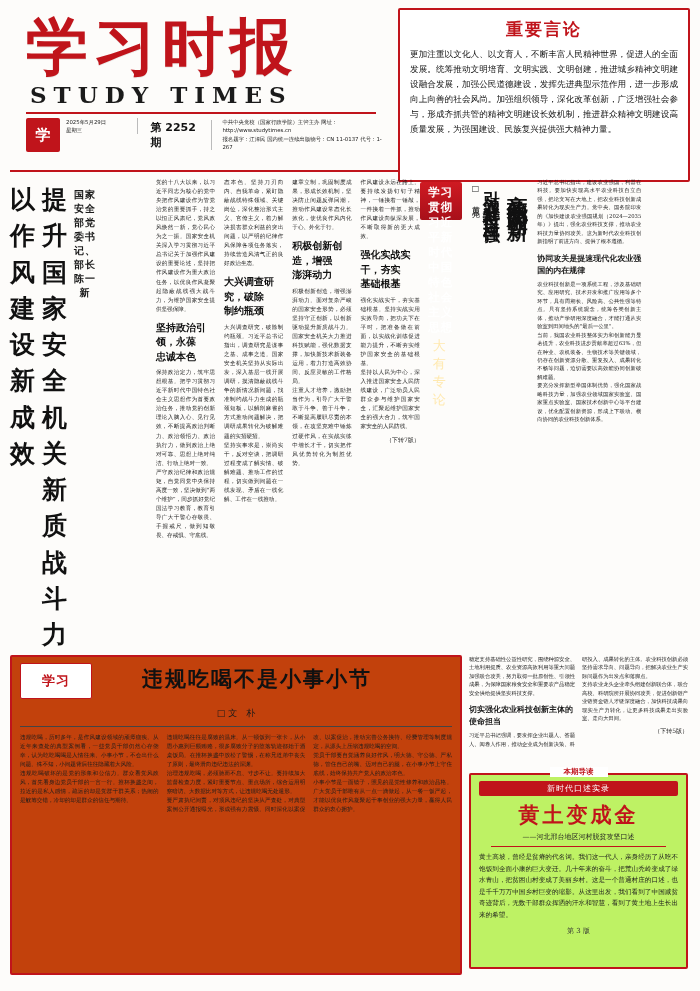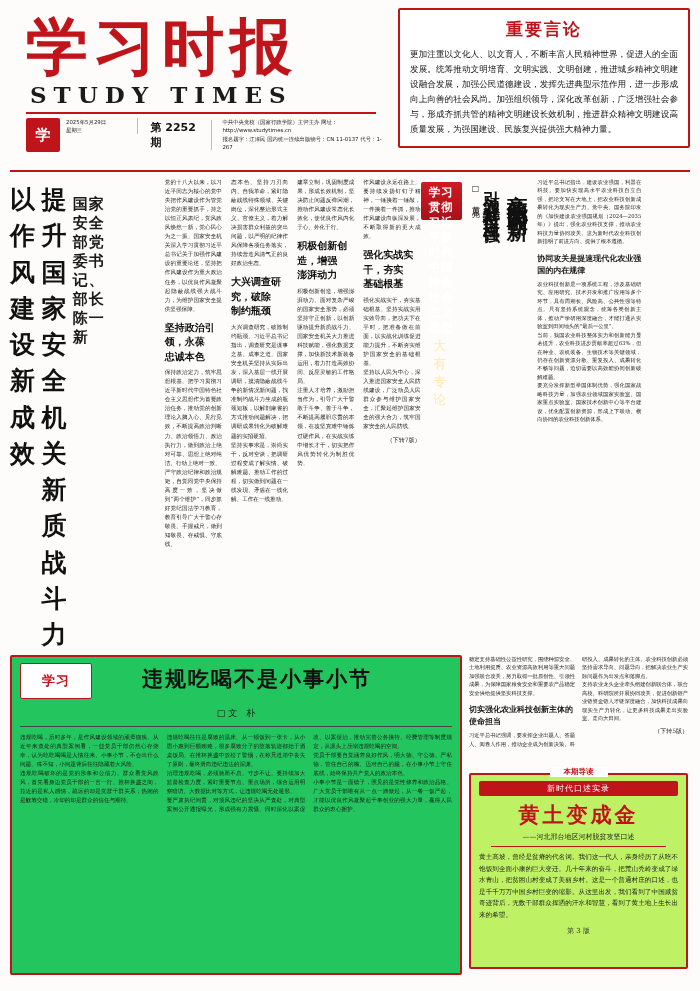--- a/index.html
+++ b/index.html
@@ -41,21 +41,21 @@
     display:flex;align-items:center;justify-content:center;
     font-size:15px;font-weight:700;border-radius:2px;
   }
   .mast-dateblk{font-size:5.4px;line-height:1.5;color:#222;width:74px;border-right:1px solid #bbb;padding-right:4px;}
   .mast-issue{font-size:11px;font-weight:700;color:#111;align-self:center;padding:0 6px;border-right:1px solid #bbb;}
   .mast-pub{font-size:5.4px;line-height:1.55;color:#222;padding-left:4px;}
 
   
   .topbox{
     flex:1;border:2px solid #c0141b;border-radius:2px;
-    padding:8px 10px 6px 10px;background:#fff;height:140px;box-sizing:border-box;
+    padding:8px 10px 6px 10px;background:#fff;height:174px;box-sizing:border-box;
   }
   .topbox-title{
     text-align:center;color:#c0141b;font-weight:700;font-size:17px;
     font-family:"DejaVu Serif","Liberation Serif",serif;letter-spacing:2px;margin-bottom:6px;
   }
   .topbox-body{
     font-family:"DejaVu Serif","Liberation Serif",serif;
     font-size:8.6px;line-height:1.75;text-align:justify;color:#111;
   }
 
@@ -67,21 +67,21 @@
   .col-left{width:452px;display:flex;flex-direction:row;}
   .col-right{width:219px;display:flex;gap:6px;}
 
   .lead-title{
     text-align:center;
     font-family:"DejaVu Serif","Liberation Serif",serif;
     font-weight:700;font-size:25px;line-height:1.45;letter-spacing:2px;color:#111;
     margin:4px 0 0 0;
   }
   .lead-byline{
-    font-size:15px;font-weight:700;margin:17px 0 8px 0;letter-spacing:1px;
+    text-align:center;font-size:10px;font-weight:700;margin:10px 0 8px 0;letter-spacing:1px;
     font-family:"DejaVu Serif","Liberation Serif",serif;
   }
   .lead-hr{border-top:1px solid #333;margin:2px 30px 6px 30px;}
 
   .cols4{display:flex;gap:9px;}
   .col{flex:1;}
   .body-cn{
     font-family:"DejaVu Serif","Liberation Serif",serif;
     font-size:5.6px;line-height:1.62;text-align:justify;color:#1c1c1c;
     word-break:break-all;
@@ -115,21 +115,21 @@
   
   .banner{
     margin-top:4px;background:linear-gradient(180deg,#cf1a22,#a8101a);
     color:#fff;border-radius:2px;padding:3px 8px 7px 8px;position:relative;height:38px;box-sizing:border-box;
   }
   .banner-l1{font-family:"DejaVu Serif",serif;font-weight:700;font-size:11.5px;text-align:center;letter-spacing:1px;}
   .banner-l2{font-family:"DejaVu Serif",serif;font-size:13px;text-align:center;margin-top:2px;color:#ffe9b0;letter-spacing:3px;}
 
   
   .bottom{display:flex;gap:7px;margin-top:7px;height:320px;}
-  .bl{width:452px;border:2px solid #c0141b;border-radius:2px;background:#22c55e;box-sizing:border-box;padding:6px 8px;}
+  .bl{width:452px;border:2px solid #c0141b;border-radius:2px;background:#c2410c;box-sizing:border-box;padding:6px 8px;}
   .br{width:219px;display:flex;flex-direction:column;gap:6px;}
 
   .b-head{display:flex;align-items:flex-start;gap:10px;}
   .b-logo{
     width:70px;height:34px;flex:none;border:1px solid #c0141b;border-radius:2px;
     display:flex;align-items:center;justify-content:center;
     background:#fff;color:#c0141b;font-family:"DejaVu Serif",serif;font-weight:700;font-size:13px;letter-spacing:1px;
   }
   .b-title{
     flex:1;text-align:right;font-family:"DejaVu Serif","Liberation Serif",serif;

